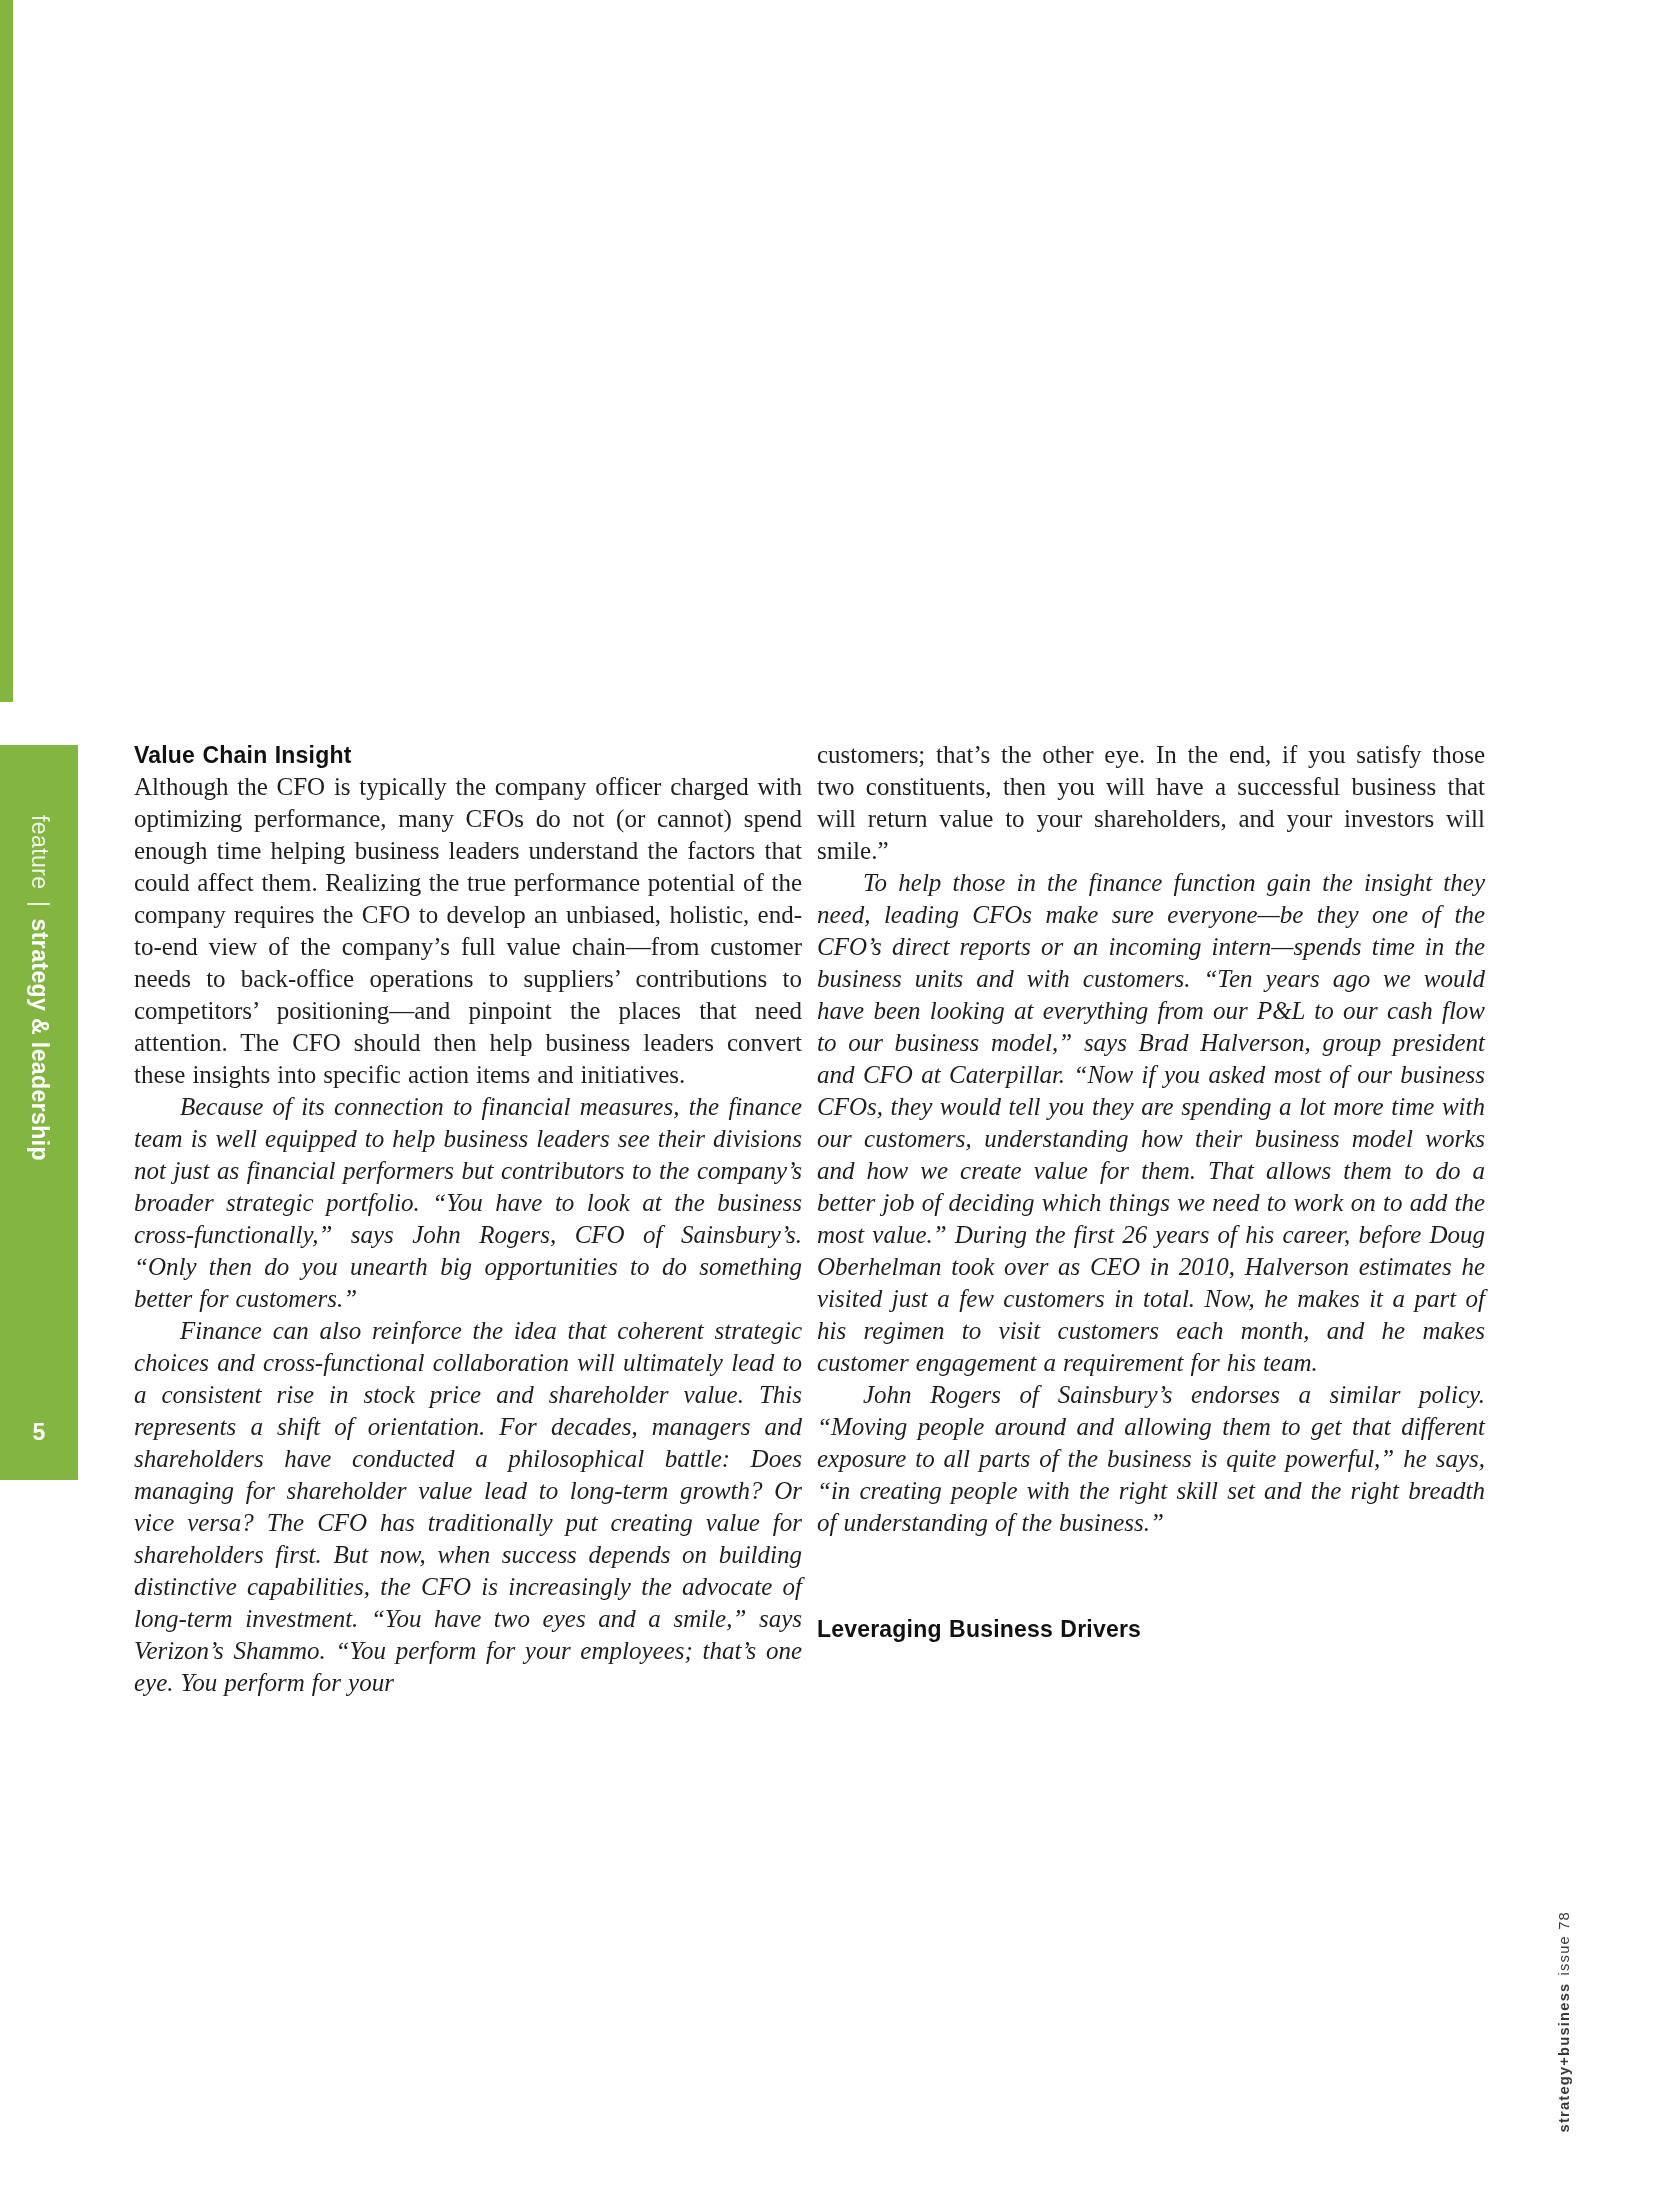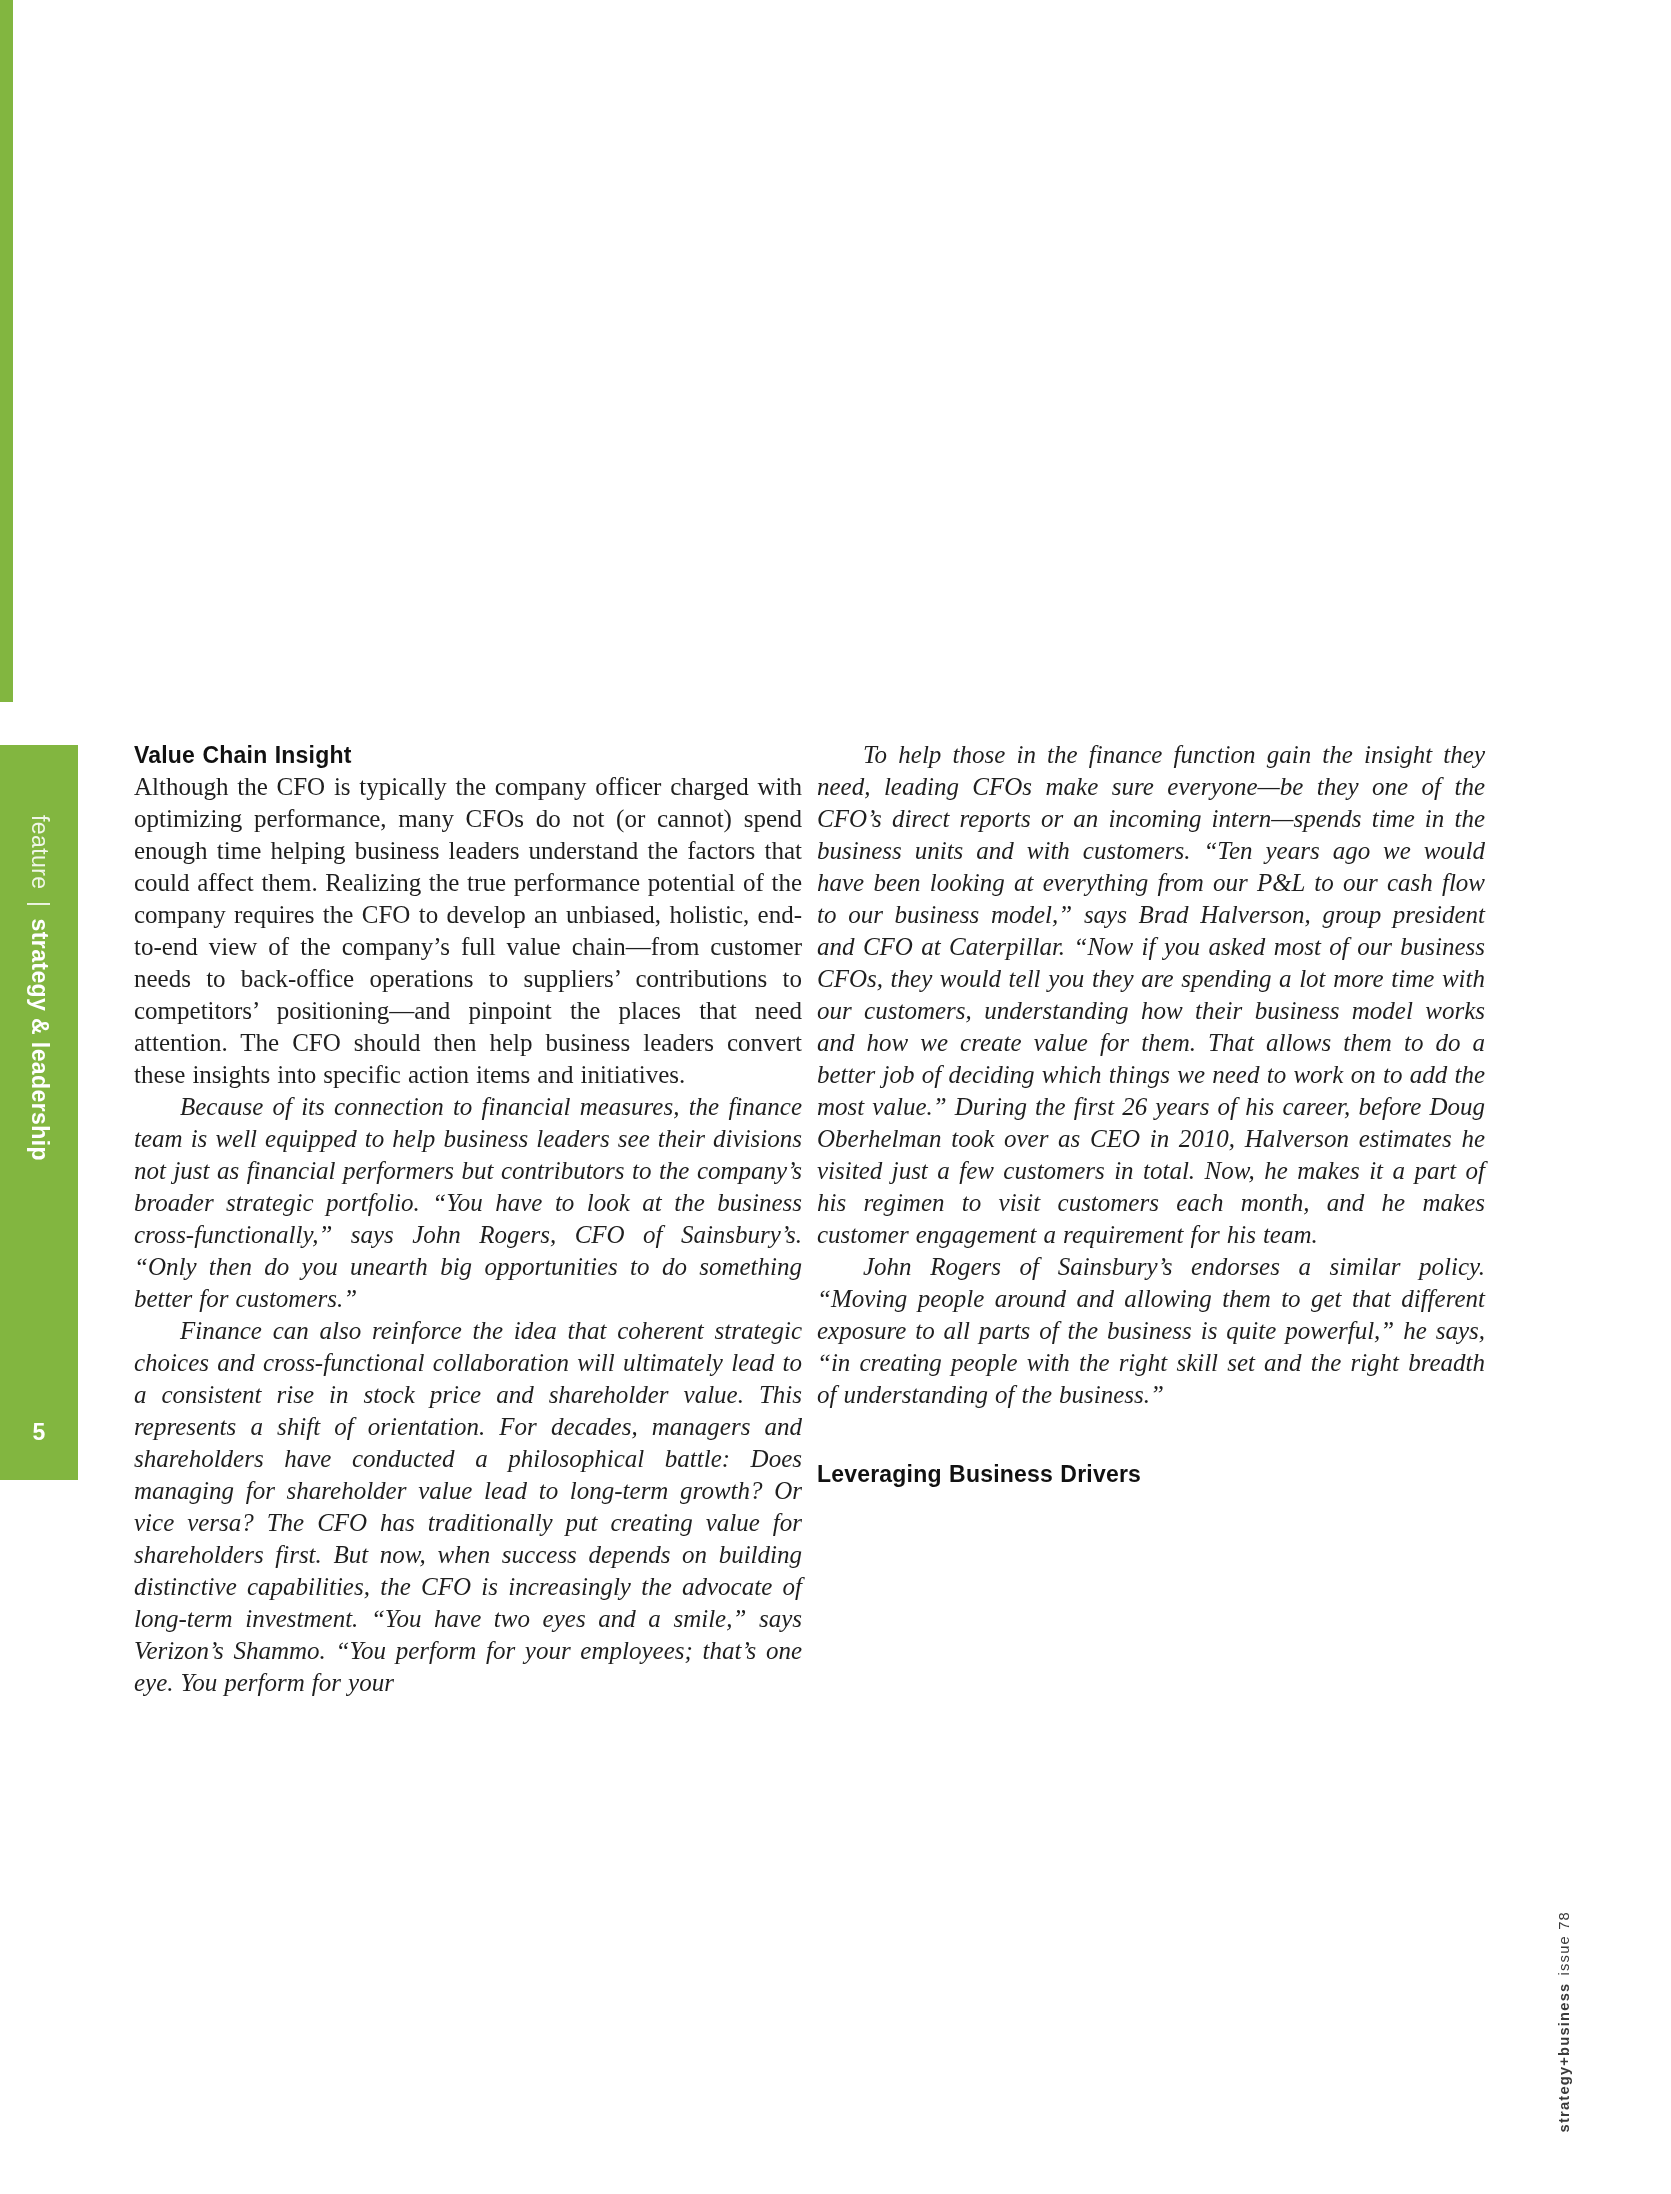--- a/index.html
+++ b/index.html
@@ -82,21 +82,21 @@
   p.indent { text-indent: 46px; font-style: italic; }
   h2.article-heading {
     font-family: "Liberation Sans", sans-serif;
     font-size: 23px;
     font-weight: 700;
     line-height: 32px;
     color: #111111;
     text-align: left;
     letter-spacing: 0.2px;
   }
-  .h2-spaced { margin-top: 47px; }
+  .h2-spaced { margin-top: 74px; }
   
   .issue-vertical {
     position: absolute;
     left: 1556px;
     bottom: 62px;
     writing-mode: vertical-rl;
     transform: rotate(180deg);
     white-space: nowrap;
     font-family: "Liberation Sans", sans-serif;
     font-size: 14.7px;
@@ -123,20 +123,21 @@
   <div class="content">
 
     <div class="col">
       <h2 class="article-heading">Value Chain Insight</h2>
       <p class="noindent">Although the CFO is typically the company officer charged with optimizing performance, many CFOs do not (or cannot) spend enough time helping business leaders understand the factors that could affect them. Realizing the true performance potential of the company requires the CFO to develop an unbiased, holistic, end-to-end view of the company’s full value chain—from customer needs to back-office operations to suppliers’ contributions to competitors’ positioning—and pinpoint the places that need attention. The CFO should then help business leaders convert these insights into specific action items and initiatives.</p>
       <p class="indent">Because of its connection to financial measures, the finance team is well equipped to help business leaders see their divisions not just as financial performers but contributors to the company’s broader strategic portfolio. “You have to look at the business cross-functionally,” says John Rogers, CFO of Sainsbury’s. “Only then do you unearth big opportunities to do something better for customers.”</p>
       <p class="indent">Finance can also reinforce the idea that coherent strategic choices and cross-functional collaboration will ultimately lead to a consistent rise in stock price and shareholder value. This represents a shift of orientation. For decades, managers and shareholders have conducted a philosophical battle: Does managing for shareholder value lead to long-term growth? Or vice versa? The CFO has traditionally put creating value for shareholders first. But now, when success depends on building distinctive capabilities, the CFO is increasingly the advocate of long-term investment. “You have two eyes and a smile,” says Verizon’s Shammo. “You perform for your employees; that’s one eye. You perform for your</p>
     </div>
 
     <div class="col">
+      <p class="noindent">customers; that’s the other eye. In the end, if you satisfy those two constituents, then you will have a successful business that will return value to your shareholders, and your investors will smile.”</p>
       <p class="indent">To help those in the finance function gain the insight they need, leading CFOs make sure everyone—be they one of the CFO’s direct reports or an incoming intern—spends time in the business units and with customers. “Ten years ago we would have been looking at everything from our P&amp;L to our cash flow to our business model,” says Brad Halverson, group president and CFO at Caterpillar. “Now if you asked most of our business CFOs, they would tell you they are spending a lot more time with our customers, understanding how their business model works and how we create value for them. That allows them to do a better job of deciding which things we need to work on to add the most value.” During the first 26 years of his career, before Doug Oberhelman took over as CEO in 2010, Halverson estimates he visited just a few customers in total. Now, he makes it a part of his regimen to visit customers each month, and he makes customer engagement a requirement for his team.</p>
       <p class="indent">John Rogers of Sainsbury’s endorses a similar policy. “Moving people around and allowing them to get that different exposure to all parts of the business is quite powerful,” he says, “in creating people with the right skill set and the right breadth of understanding of the business.”</p>
       <h2 class="article-heading h2-spaced">Leveraging Business Drivers</h2>
     </div>
 
   </div>
 
   <div class="issue-vertical">
     <span class="mag-name">strategy+business</span><span class="issue-num">issue 78</span>
   </div>

